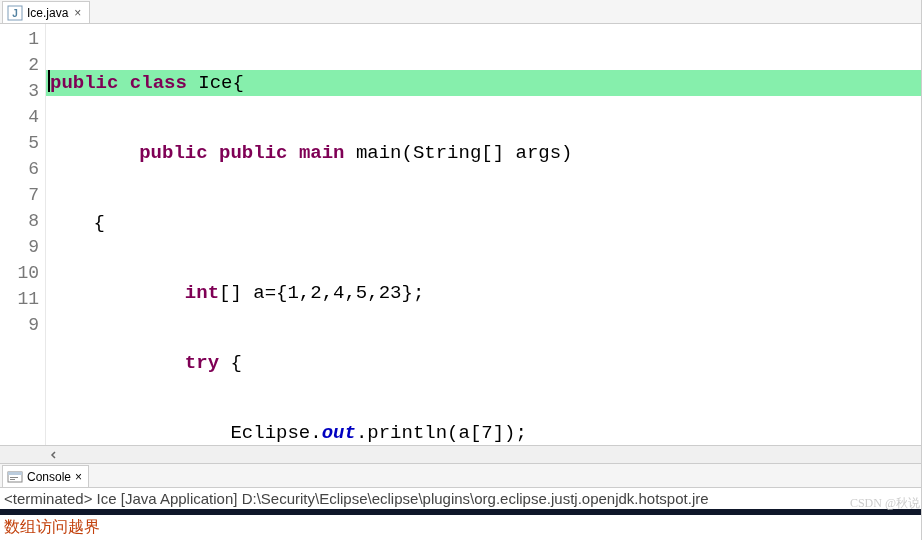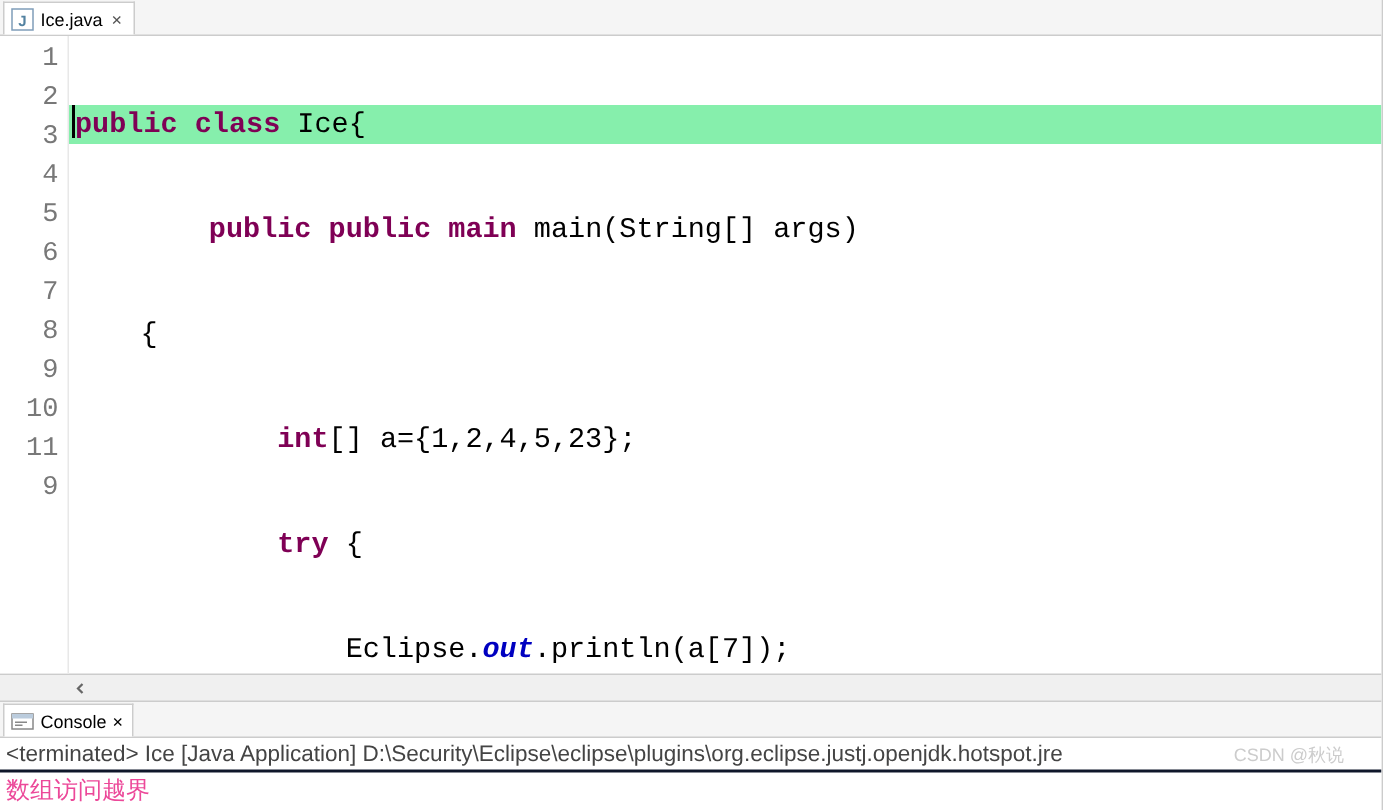--- a/index.html
+++ b/index.html
@@ -101,38 +101,38 @@
   display: flex; align-items: center; gap: 4px;
   background: #fff; border: 1px solid #ccc; border-bottom: none;
   padding: 2px 6px 2px 4px; font-size: 12px; height: 22px; cursor: pointer;
 }
 .console-icon { width: 16px; height: 16px; display: inline-flex; align-items: center; justify-content: center; }
 .console-body { background: #fff; }
 .terminated {
   font-size: 15px;
   padding: 2px 4px;
   color: #444;
-  border-bottom: 2px solid #0f172a;
+  border-bottom: 6px solid #0f172a;
   white-space: nowrap;
   overflow: hidden;
 }
 .console-output {
   font-family: "Microsoft YaHei", Consolas, monospace;
   font-size: 16px;
   padding: 2px 4px;
-  color: #ec4899;
+  color: #c2410c;
 }
 .watermark {
   position: absolute;
-  right: 26px;
+  right: 2px;
   bottom: 28px;
   color: #ccc;
   font-size: 12px;
   pointer-events: none;
-  font-family: Liberation Sans, sans-serif;
+  font-family: Liberation Serif, serif;
 }
 </style>
 </head>
 <body>
 
 <div class="tabs">
   <div class="tab">
     <span class="file-icon">
       <svg width="16" height="16" viewBox="0 0 16 16">
         <rect x="1" y="1" width="14" height="14" fill="#fff" stroke="#7f9db9"></rect>

